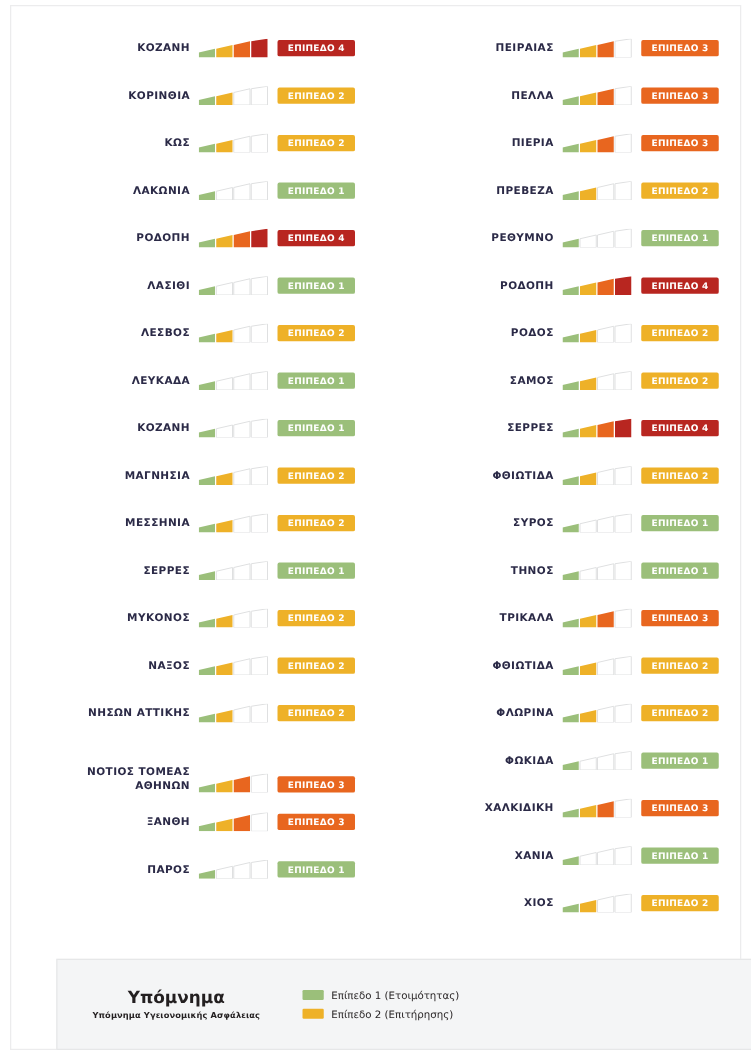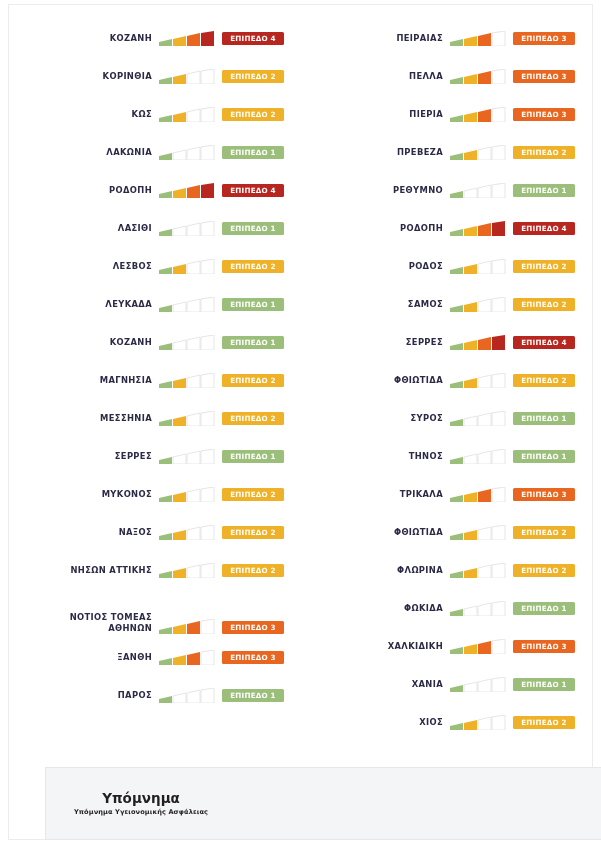--- a/index.html
+++ b/index.html
@@ -616,15 +616,25 @@
     </div>
 
   </div>
 
   <div class="footer">
     <div class="legend-title-box">
       <div class="legend-title">Υπόμνημα</div>
       <div class="legend-sub">Υπόμνημα Υγειονομικής Ασφάλειας</div>
     </div>
     <div class="legend-cols" id="legend-items">
+        <div class="legend-col first">
+          <div class="legend-item">
+            <span class="swatch" style="background: rgb(155, 191, 122);"></span>
+            <span>Επίπεδο 1 (Ετοιμότητας)</span>
+          </div>
+          <div class="legend-item">
+            <span class="swatch" style="background: rgb(238, 177, 40);"></span>
+            <span>Επίπεδο 2 (Επιτήρησης)</span>
+          </div>
+        </div>
       </div>
   </div>
 </div>
 
 </body></html>

